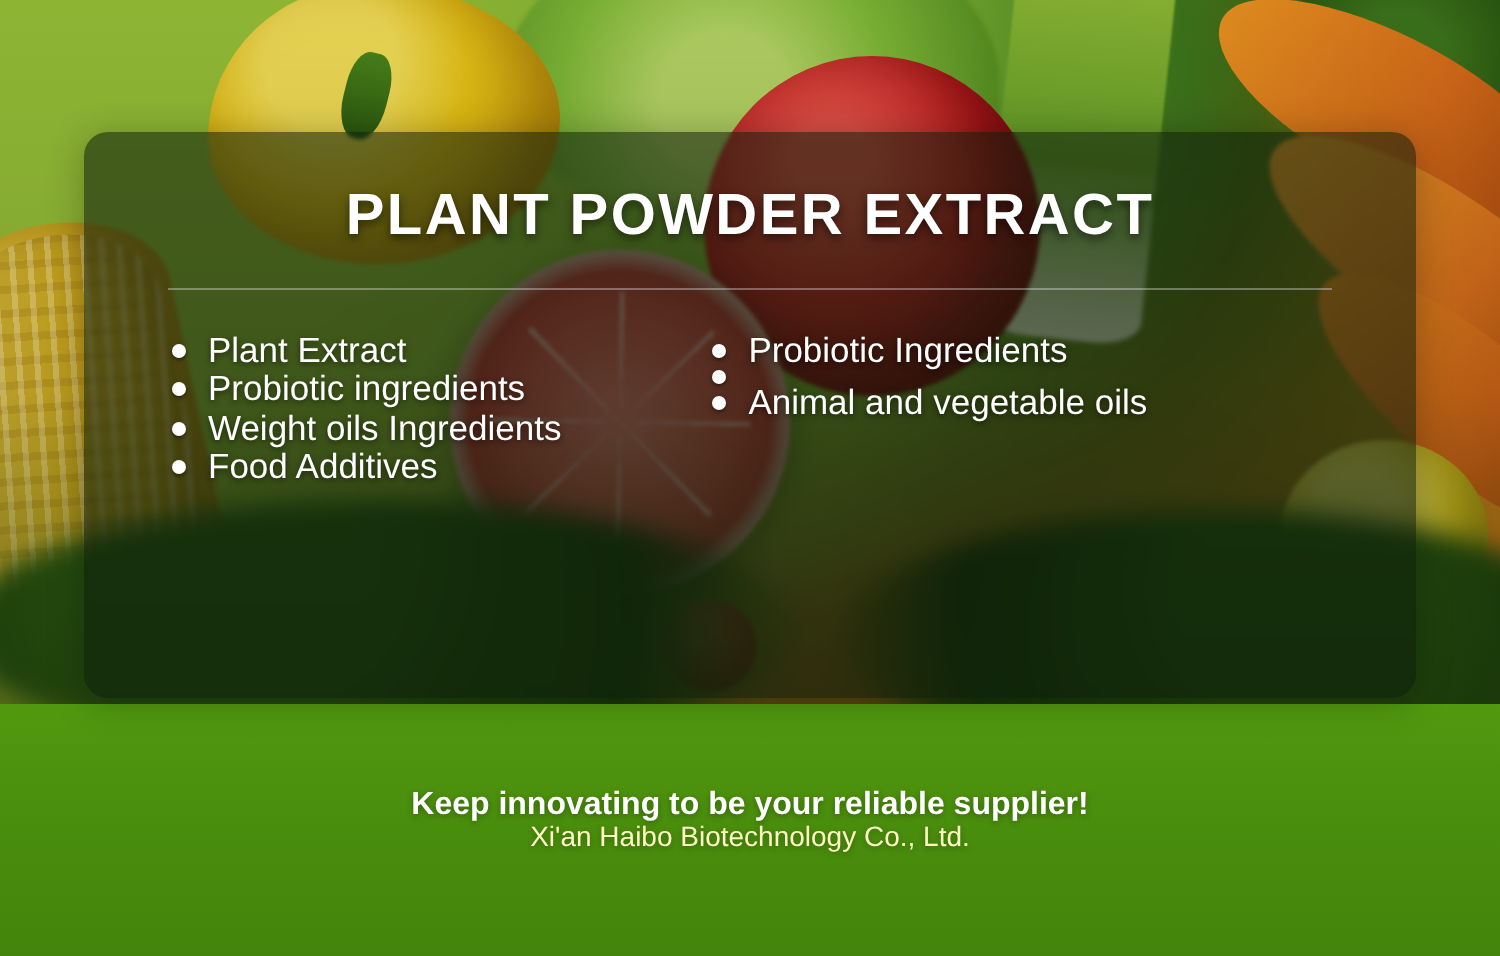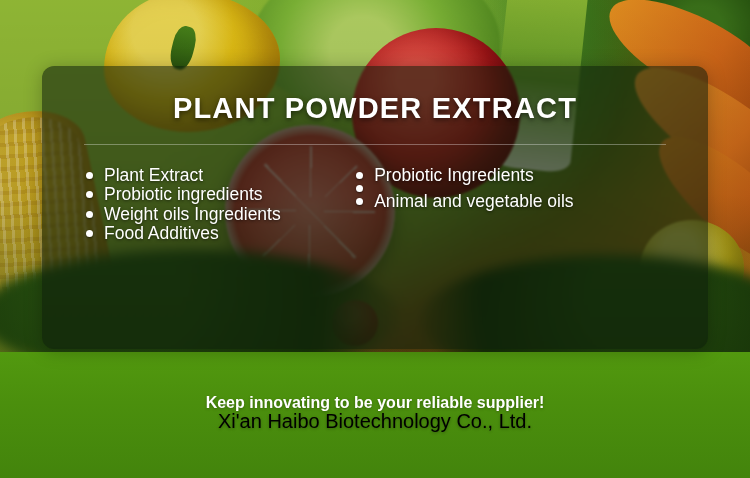--- a/index.html
+++ b/index.html
@@ -272,22 +272,22 @@
     font-weight: bold;
     text-shadow: 0 1px 3px rgba(0,0,0,.3);
     margin-top: 22px;
   }
   .company {
     position: absolute;
     left: 0;
     right: 0;
     top: 410px;
     text-align: center;
-    color: #000000;
-    font-size: 20px;
+    color: #fef9c3;
+    font-size: 14px;
     font-weight: normal;
     text-shadow: 0 1px 3px rgba(0,0,0,.3);
   }
 </style>
 </head>
 <body>
 
 <div id="banner">
 
   <div class="photo">

